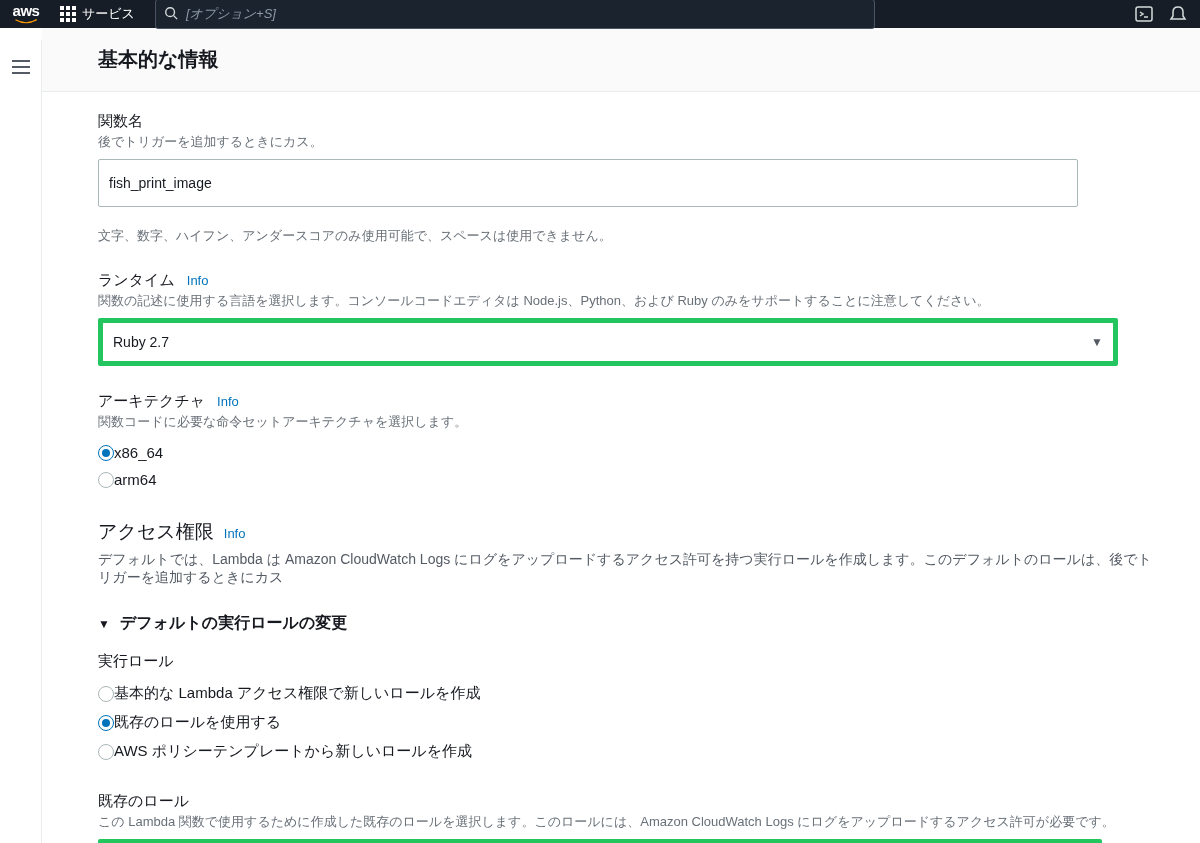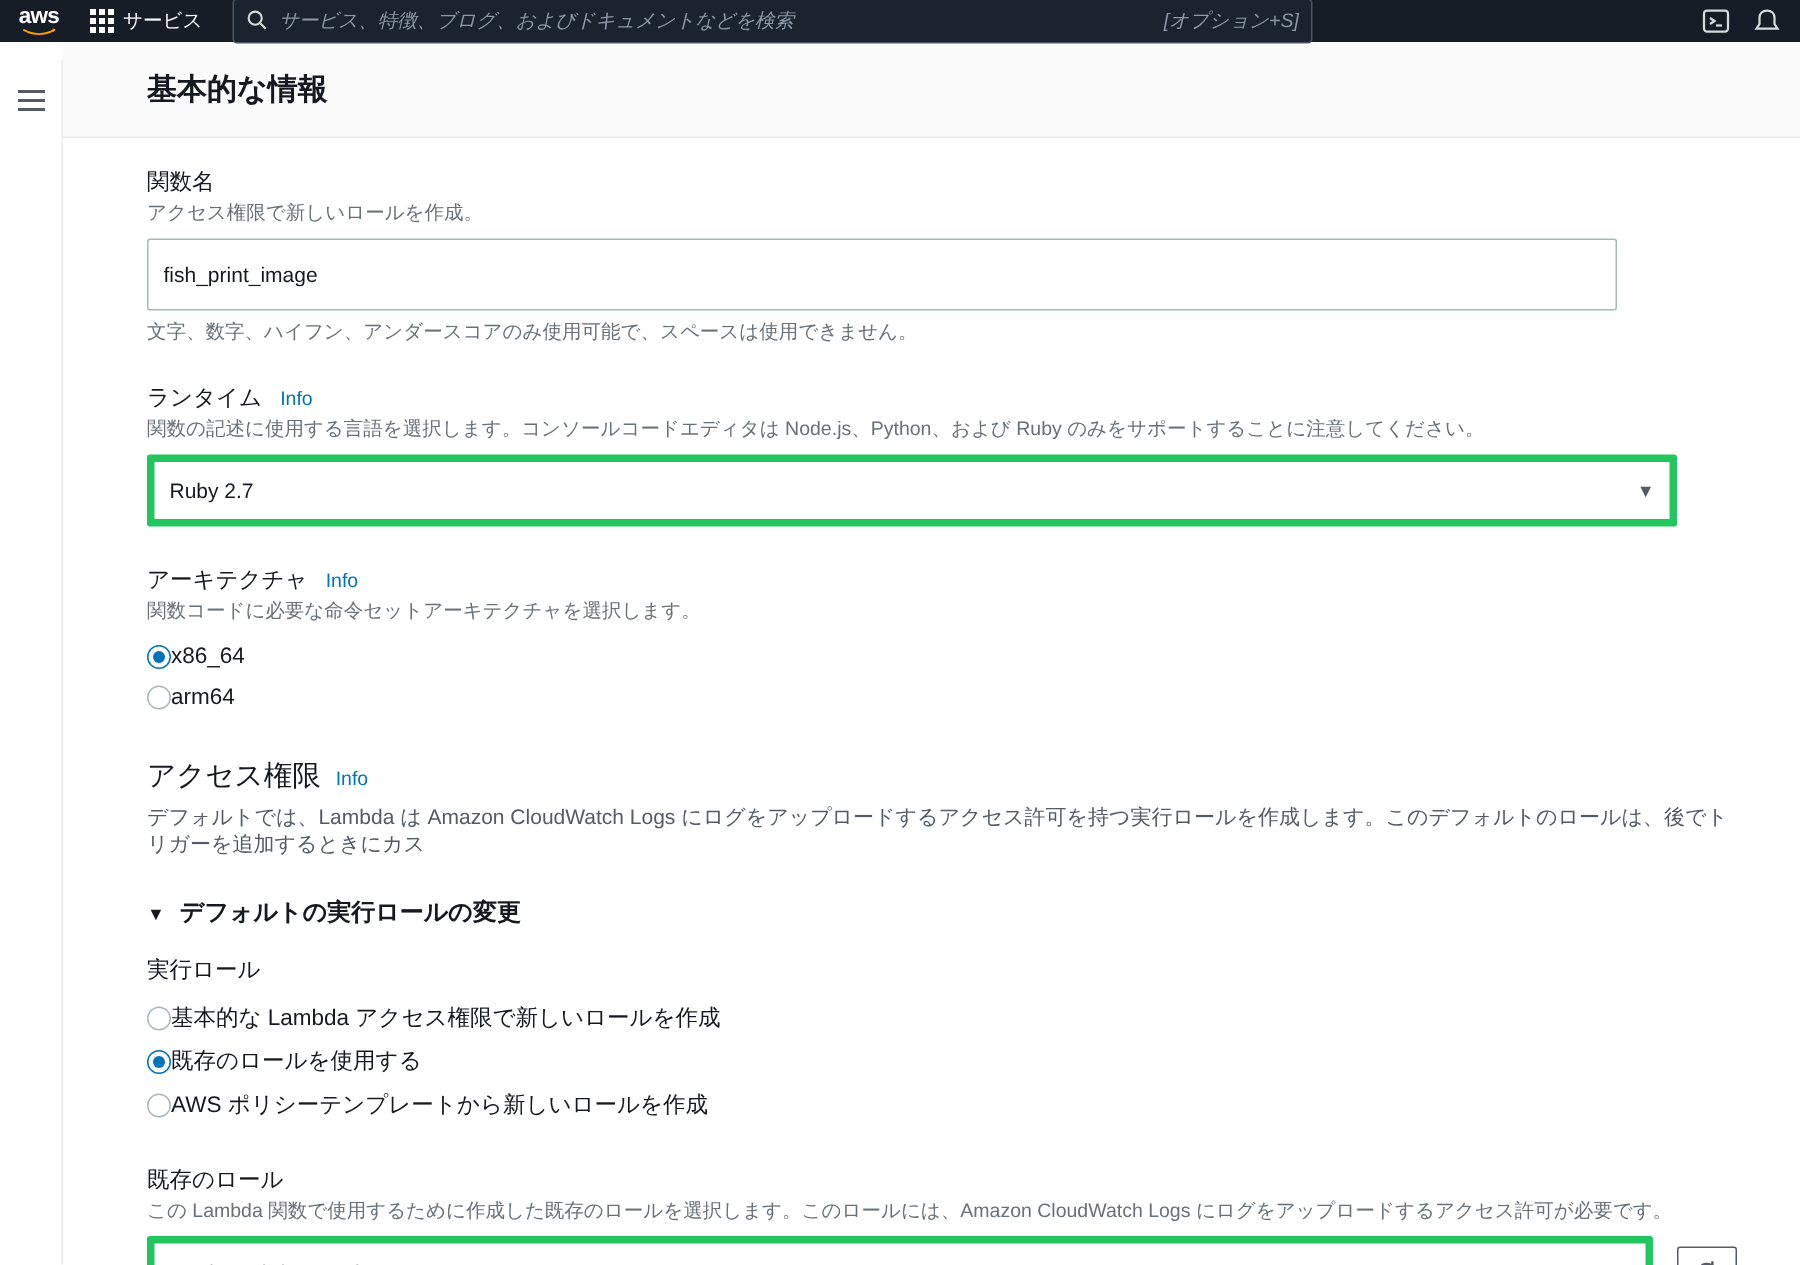--- a/index.html
+++ b/index.html
@@ -163,21 +163,21 @@
       cursor: pointer;
     }
     .field-desc {
       font-size: 13px;
       color: #687078;
       margin-top: 2px;
     }
     .field-help {
       font-size: 13px;
       color: #687078;
-      margin-top: 5px;
+      margin-top: 20px;
     }
     .text-input {
       width: 100%;
       max-width: 980px;
       height: 48px;
       border: 1px solid #aab7b8;
       border-radius: 2px;
       padding: 0 10px;
       font-size: 14px;
       margin-top: 8px;
@@ -303,21 +303,20 @@
     </div>
     <span>サービス</span>
   </div>
   <div class="search-bar">
     <span class="search-icon">
       <svg width="14" height="14" viewBox="0 0 16 16" fill="none">
         <circle cx="7" cy="7" r="5" stroke="#d5dbdb" stroke-width="1.6"></circle>
         <line x1="11" y1="11" x2="15" y2="15" stroke="#d5dbdb" stroke-width="1.6"></line>
       </svg>
     </span>
-    <span class="search-placeholder">サービス、特徴、ブログ、およびドキュメントなどを検索</span>
     <span class="search-hint">[オプション+S]</span>
   </div>
   <div class="header-right">
     <span class="header-iconbox">
       <svg width="20" height="20" viewBox="0 0 20 20" fill="none">
         <rect x="2" y="3" width="16" height="14" rx="2" stroke="#d5dbdb" stroke-width="1.5"></rect>
         <path d="M6 8 L9 10 L6 12" stroke="#d5dbdb" stroke-width="1.5" fill="none"></path>
         <line x1="10" y1="13" x2="14" y2="13" stroke="#d5dbdb" stroke-width="1.5"></line>
       </svg>
     </span>
@@ -339,21 +338,21 @@
 
 <div class="main">
   <div class="panel-header">
     <h2>基本的な情報</h2>
   </div>
 
   <div class="panel-body">
 
     <div class="form-section">
       <div class="field-label">関数名</div>
-      <div class="field-desc">アクセス権限で新しいロールを作成。</div>
+      <div class="field-desc">後でトリガーを追加するときにカス。</div>
       <input class="text-input" type="text" value="fish_print_image" style="">
       <div class="field-help">文字、数字、ハイフン、アンダースコアのみ使用可能で、スペースは使用できません。</div>
     </div>
 
     <div class="form-section">
       <div class="label-row">
         <span class="field-label">ランタイム</span>
         <a class="info-link">Info</a>
       </div>
       <div class="field-desc">関数の記述に使用する言語を選択します。コンソールコードエディタは Node.js、Python、および Ruby のみをサポートすることに注意してください。</div>

